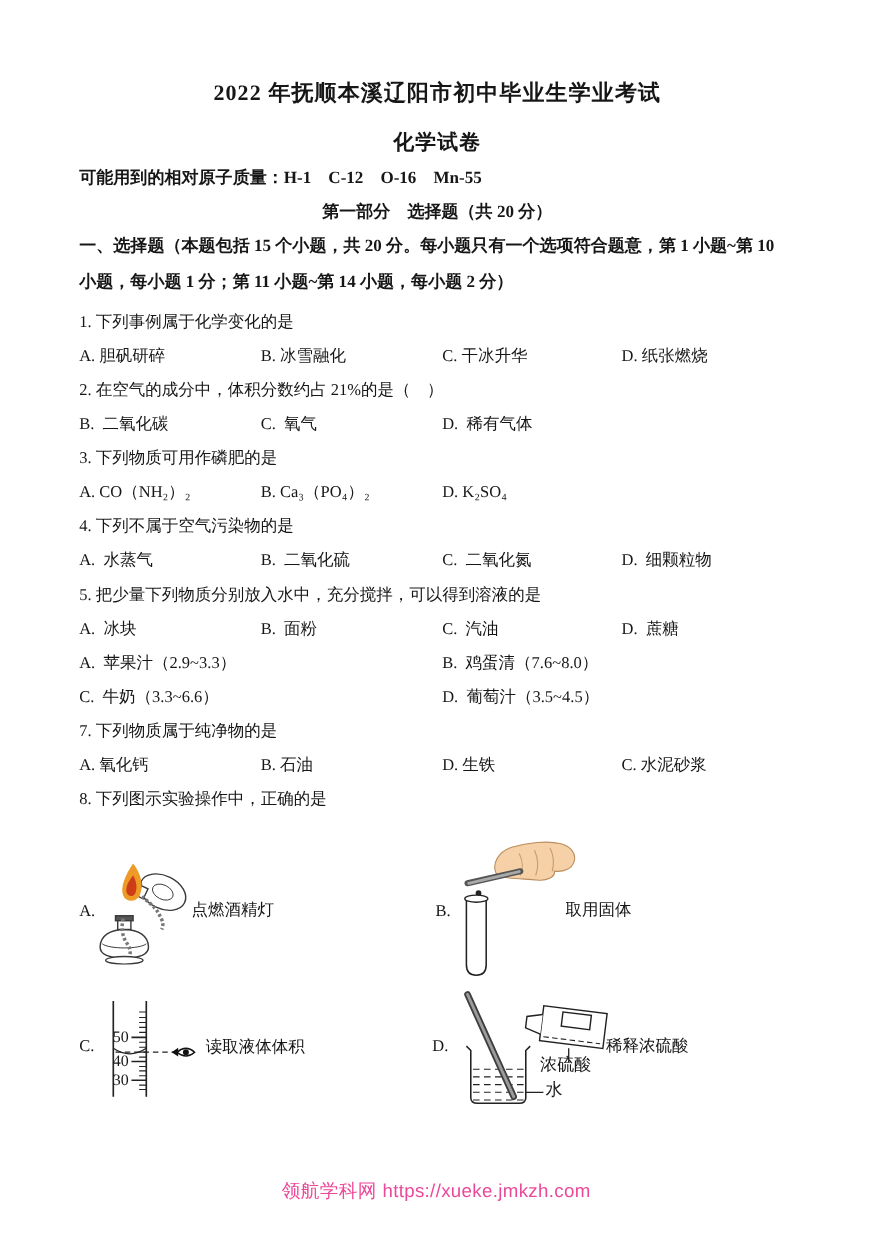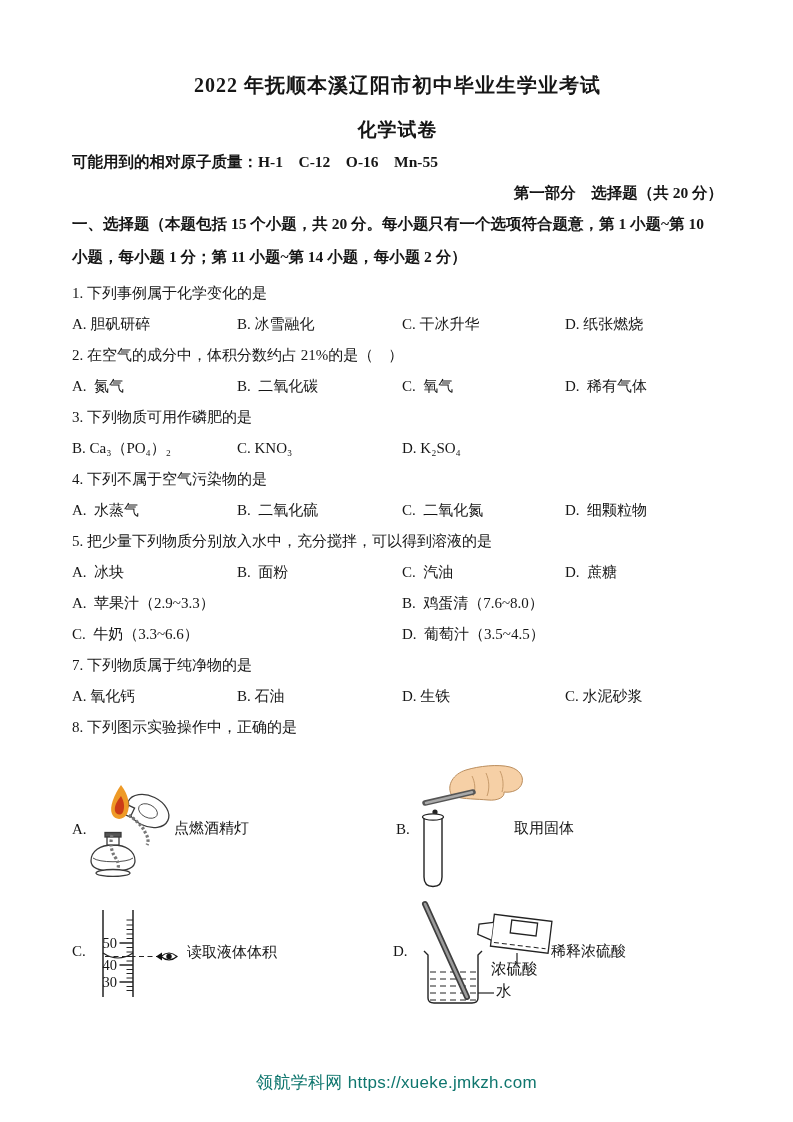--- a/index.html
+++ b/index.html
@@ -6,34 +6,34 @@
   html,body { background:#fff; }
   .page {
     position:relative; width:793px; height:1122px; background:#ffffff;
     font-family:"Liberation Serif","DejaVu Serif",serif; color:#161616; overflow:hidden;
   }
   .doc { position:absolute; left:72px; top:0; width:651px; }
   .doc > div { white-space:pre; }
   .title    { margin-top:72px; font-size:20px; line-height:26px; font-weight:bold; text-align:center; letter-spacing:1px; }
   .subtitle { margin-top:19px; font-size:19px; line-height:26px; font-weight:bold; text-align:center; letter-spacing:1px; }
   .atomic   { margin-top:8px;  font-size:15.5px; line-height:21px; font-weight:bold; }
-  .part     { margin-top:10px; font-size:15.5px; line-height:21px; font-weight:bold; text-align:right; }
+  .part     { margin-top:10px; font-size:15.5px; line-height:21px; font-weight:bold; text-align:center; }
   .intro    { font-size:15.5px; line-height:22px; font-weight:bold; }
   .intro1   { margin-top:10px; }
   .intro2   { margin-top:11px; }
   .line     { height:31px; line-height:31px; font-size:15px; }
   .qfirst   { margin-top:10px; }
   .opts4    { display:grid; grid-template-columns:165px 165px 163px auto; }
   .opts2    { display:grid; grid-template-columns:330px auto; }
   .figs span { position:absolute; white-space:pre; font-size:15px; line-height:17px; }
   .fcap     { font-size:15.5px; }
   .figs svg { position:absolute; }
   .footer   {
     position:absolute; left:0; top:1071px; width:100%; text-align:center;
-    font-family:"Liberation Sans","DejaVu Sans",sans-serif; font-size:17px; color:#0f766e; letter-spacing:0.3px;
+    font-family:"Liberation Sans","DejaVu Sans",sans-serif; font-size:17px; color:#ec4899; letter-spacing:0.3px;
   }
   svg text { font-family:"Liberation Serif","DejaVu Serif",serif; fill:#161616; }
 </style>
 </head>
 <body>
 
 <div class="page">
 
   <div class="doc">
     <div class="title">2022 年抚顺本溪辽阳市初中毕业生学业考试</div>
@@ -46,30 +46,29 @@
     <div class="line qfirst">1. 下列事例属于化学变化的是</div>
     <div class="line opts4">
       <span>A. 胆矾研碎</span>
       <span>B. 冰雪融化</span>
       <span>C. 干冰升华</span>
       <span>D. 纸张燃烧</span>
     </div>
 
     <div class="line">2. 在空气的成分中，体积分数约占 21%的是（　）</div>
     <div class="line opts4">
-      <span>A.  氮气</span>
       <span>B.  二氧化碳</span>
       <span>C.  氧气</span>
       <span>D.  稀有气体</span>
     </div>
 
     <div class="line">3. 下列物质可用作磷肥的是</div>
     <div class="line opts4">
+      <span>A. CO（NH₂）₂</span>
       <span>B. Ca₃（PO₄）₂</span>
-      <span>C. KNO₃</span>
       <span>D. K₂SO₄</span>
     </div>
 
     <div class="line">4. 下列不属于空气污染物的是</div>
     <div class="line opts4">
       <span>A.  水蒸气</span>
       <span>B.  二氧化硫</span>
       <span>C.  二氧化氮</span>
       <span>D.  细颗粒物</span>
     </div>

